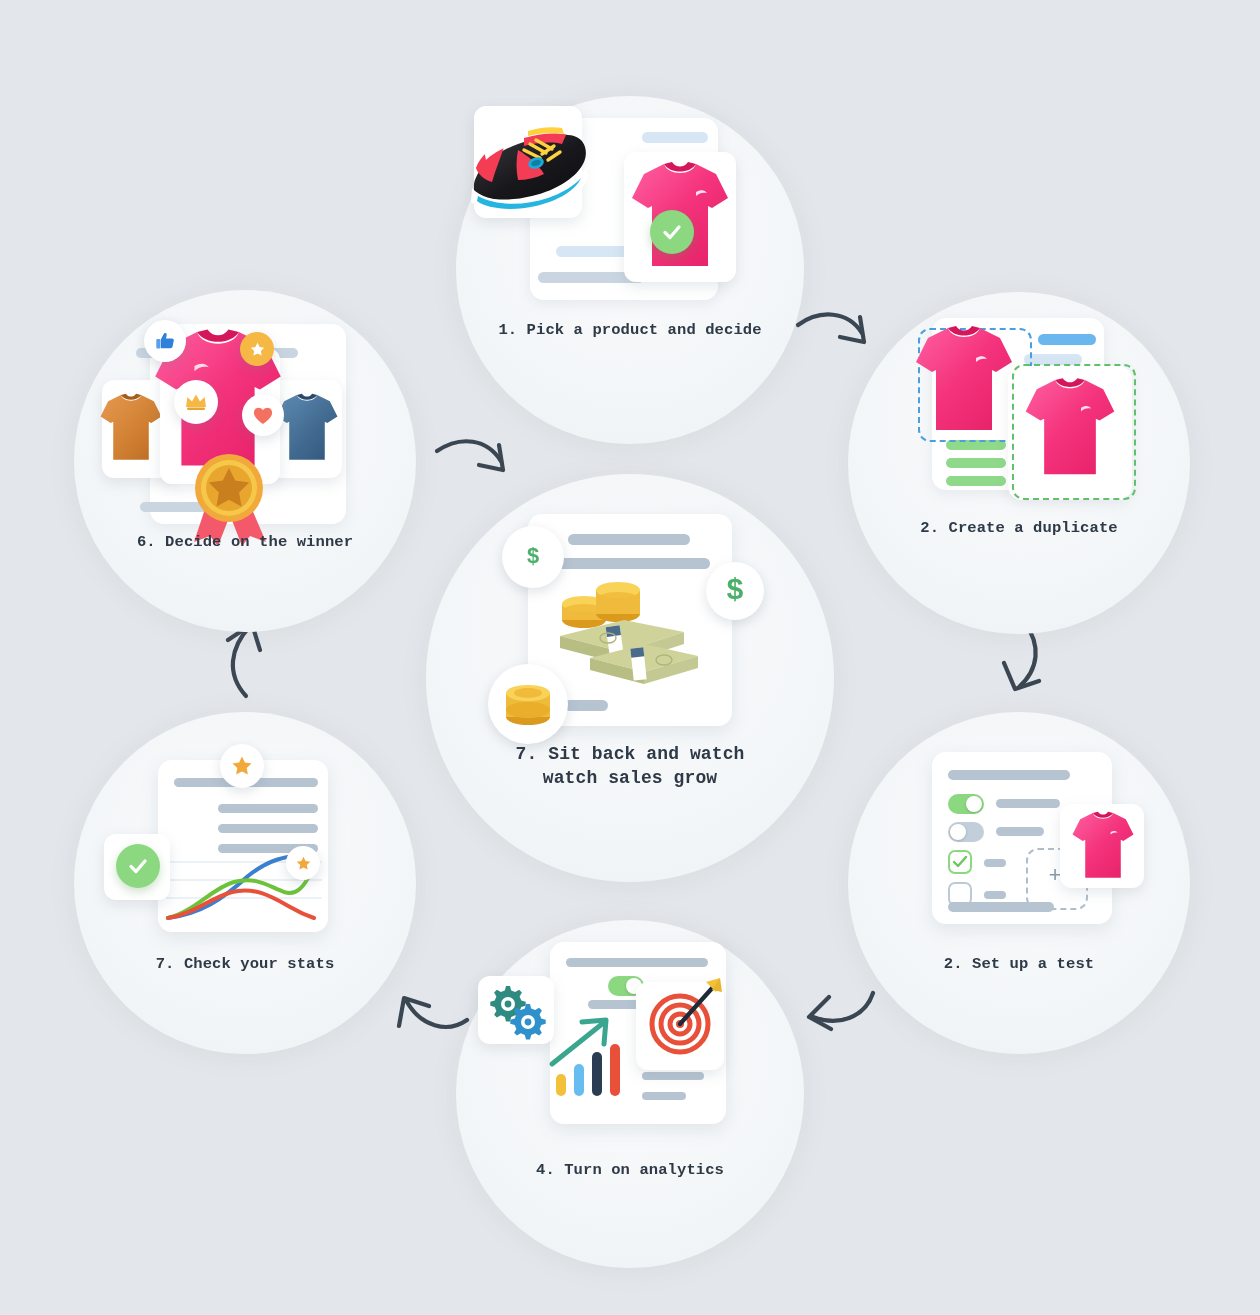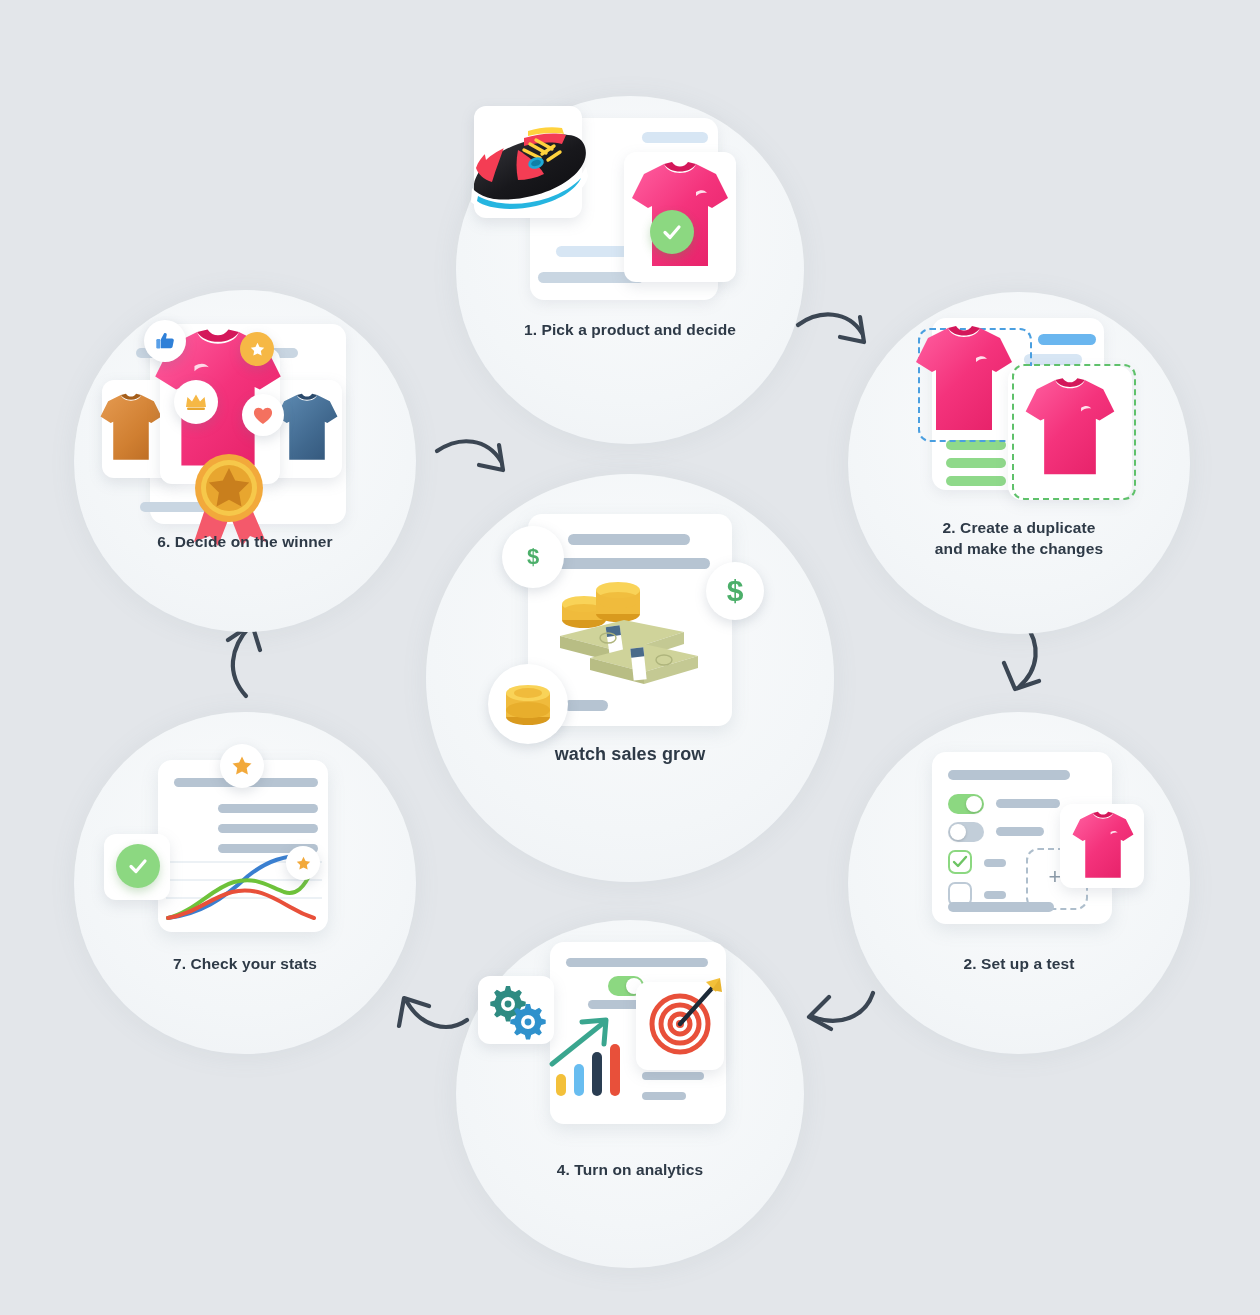--- a/index.html
+++ b/index.html
@@ -2,21 +2,21 @@
 <html><head>
 <meta charset="utf-8">
 <style>
   html,body{margin:0;padding:0;}
   body{
     width:1260px;height:1315px;
     background:#e3e6ea;
     font-family:"Liberation Sans", sans-serif;
     overflow:hidden;
   }
-  .stage{position:relative;width:1260px;height:1315px;}
+  .stage{position:relative;width:1260px;height:1315px;font-family:Liberation Mono, monospace;}
 
   
   .node{position:absolute;border-radius:50%;
         background:radial-gradient(circle at 50% 38%, #fafbfc 0%, #f3f6f8 62%, #eef1f4 100%);
         box-shadow:0 2px 26px rgba(120,135,150,.10);}
   .node .caption{
     position:absolute;left:0;right:0;text-align:center;
     font-size:15.5px;font-weight:bold;color:#2e3a47;line-height:1.35;
     letter-spacing:.1px;
   }
@@ -196,21 +196,20 @@
             </linearGradient>
           </defs>
           <path d="M36,10 L16,20 L4,44 L20,54 L24,52 L24,112 L80,112 L80,52 L84,54 L100,44 L88,20 L68,10 C64,22 40,22 36,10 Z" fill="url(#teeP2b)"></path>
           <path d="M36,10 C42,20 62,20 68,10 L60,8 C56,14 48,14 44,8 Z" fill="#d4175a"></path>
           <path d="M64,40 c5,-3 9,-2 11,1 c-4,-1 -8,0 -11,3 z" fill="#ffffff" opacity=".85"></path>
         </svg>
       </div>
     </div>
     <div class="caption" style="top:226px;">
       <div>2. Create a duplicate</div>
-      <div>and make the changes</div>
     </div>
   </div>
 
   <div class="node" style="left:848px;top:712px;width:342px;height:342px;">
     <div class="art">
       <div class="card" style="left:84px;top:40px;width:180px;height:172px;"></div>
       <div class="bar" style="left:100px;top:58px;width:122px;height:10px;"></div>
 
       <div class="toggle" style="left:100px;top:82px;width:36px;height:20px;background:#8cd881;">
         <div class="knob" style="right:2px;width:16px;height:16px;"></div>
@@ -511,17 +510,18 @@
           <ellipse cx="28" cy="38" rx="22" ry="8" fill="#d99a1e"></ellipse>
           <rect x="6" y="14" width="44" height="24" fill="#f0bb3c"></rect>
           <ellipse cx="28" cy="24" rx="22" ry="8" fill="#f0bb3c"></ellipse>
           <ellipse cx="28" cy="31" rx="22" ry="8" fill="#e8ae2c"></ellipse>
           <ellipse cx="28" cy="14" rx="22" ry="8" fill="#f9d358"></ellipse>
           <ellipse cx="28" cy="14" rx="14" ry="5" fill="#f0bb3c"></ellipse>
         </svg>
       </div>
     </div>
     <div class="caption" style="top:268px;font-size:18px;">
+      <div>7. Sit back and watch</div>
       <div>watch sales grow</div>
     </div>
   </div>
 
 </div>
 
 </body></html>

